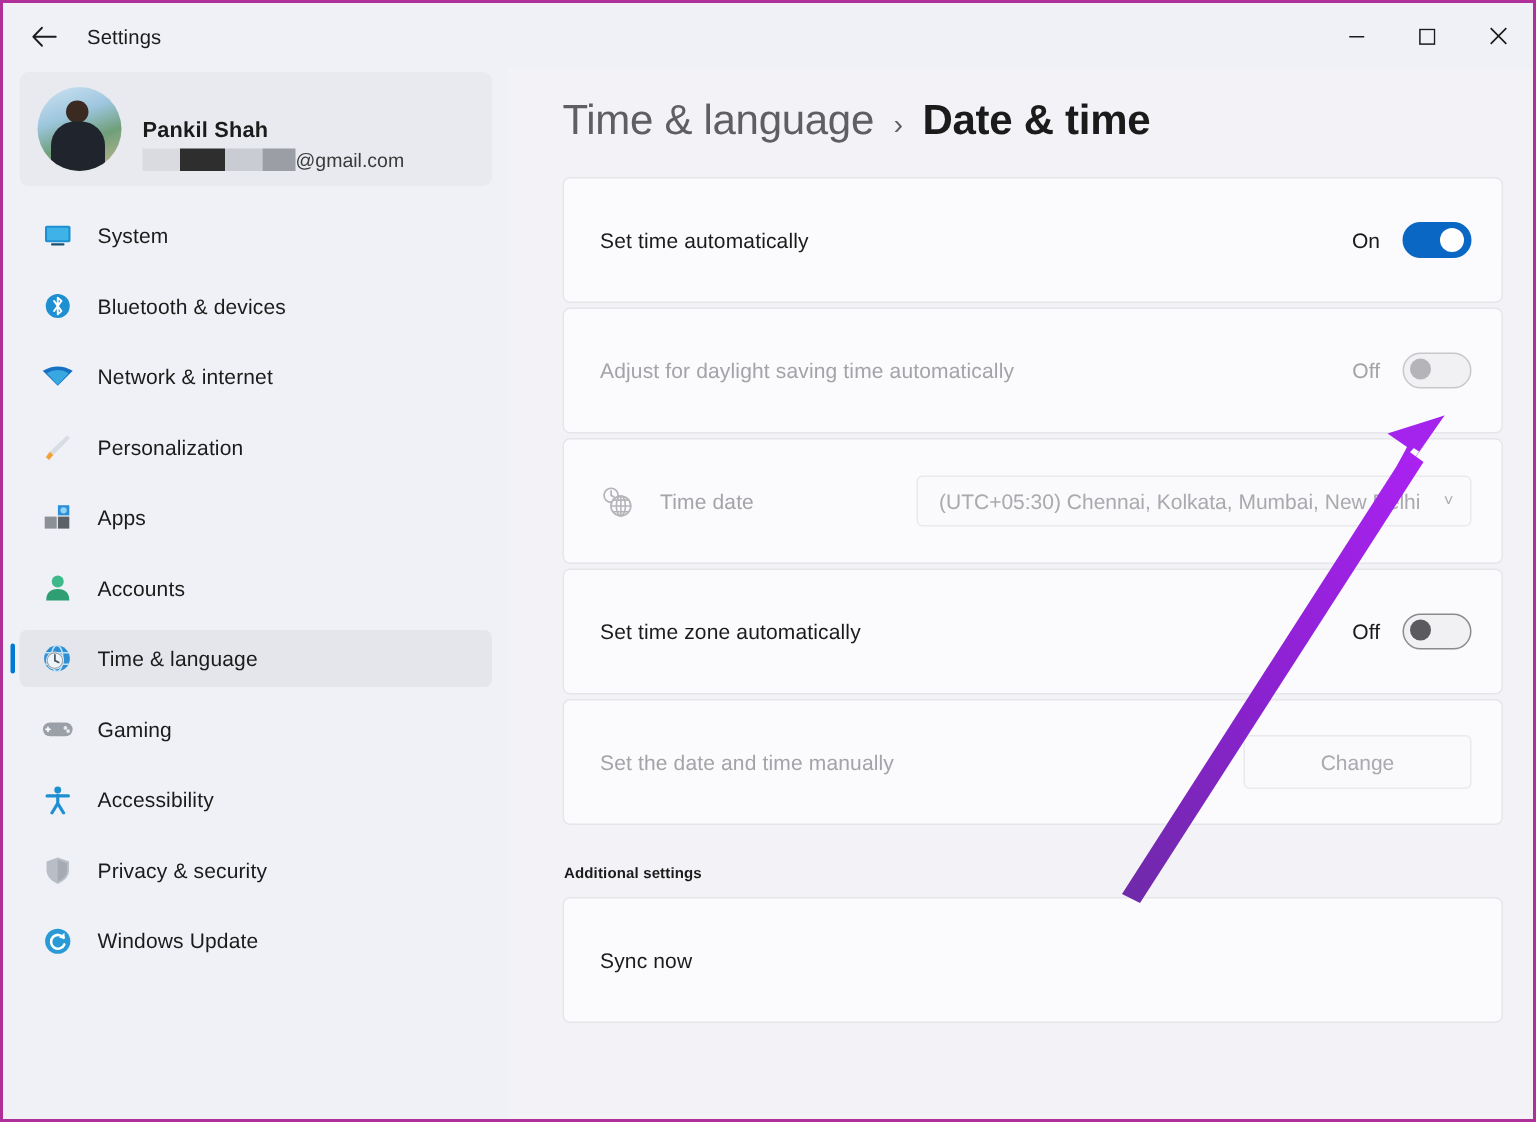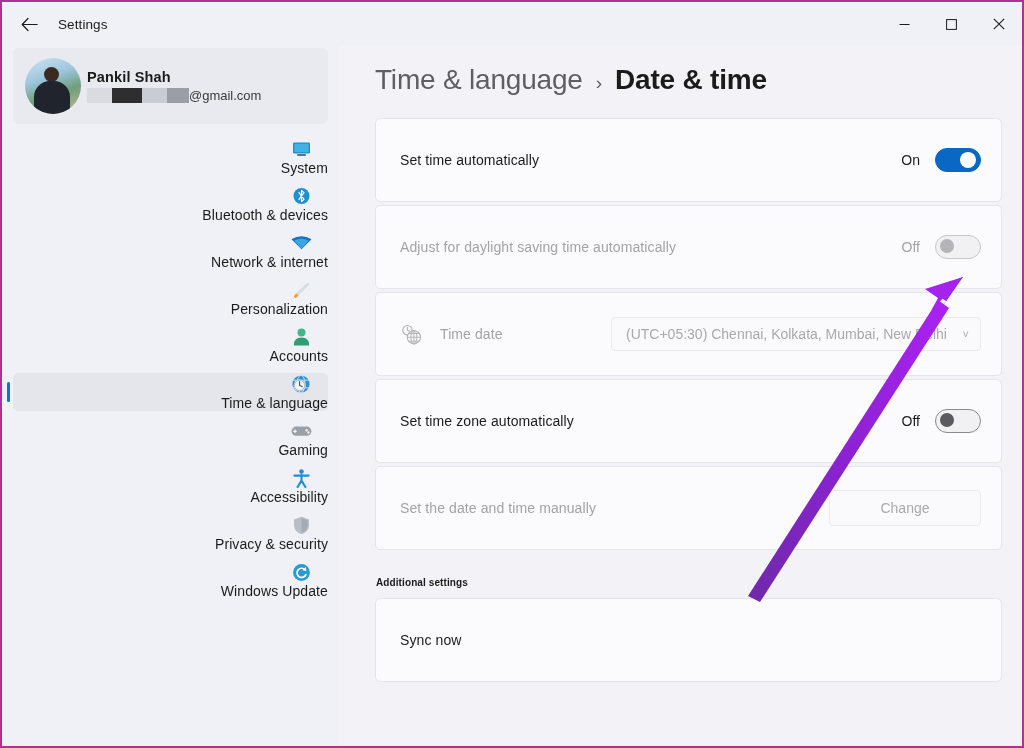--- a/index.html
+++ b/index.html
@@ -65,22 +65,22 @@
   #sidebar {
     width: 337px;
     flex: 0 0 337px;
     background: #eff1f6;
     padding: 0 11px;
     overflow: hidden;
   }
 
   #profile {
     display: flex;
-    align-items: center;
-    gap: 6px;
+    align-items: flex-end;
+    gap: 14px;
     padding: 10px 12px;
     height: 76px;
     border-radius: 6px;
     background: #e8eaf0;
     cursor: pointer;
     margin-top: 2px;
   }
   #avatar {
     width: 56px; height: 56px;
     border-radius: 50%;
@@ -143,28 +143,27 @@
     background: transparent;
     font-family: "Liberation Sans", sans-serif;
     font-size: 13.5px;
     color: #1b1b1b;
   }
   #search-input::placeholder { color: #5c5c61; }
 
   #navlist { margin-top: 14px; }
   .nav-item {
     display: flex;
-    align-items: flex-end;
+    align-items: center;
     height: 38px;
     padding-left: 14px;
     border-radius: 5px;
     cursor: pointer;
     position: relative;
     margin-bottom: 9px;
-    flex-direction: column;
   }
   .nav-item.selected { background: #e4e6ec; }
   .nav-item.selected .sel-bar {
     position: absolute;
     left: -6px; top: 9px;
     width: 3px; height: 20px;
     border-radius: 2px;
     background: #0078d4;
   }
   .nav-icon {
@@ -422,20 +421,31 @@
         <div class="nav-item">
           <span class="nav-icon">
             <svg width="19" height="19" viewBox="0 0 19 19">
               <path d="M15.8 1.2 L17.6 3.2 L6.6 14.4 L4.2 12.2 Z" fill="#d8dde4"></path>
               <path d="M4.2 12.2 L6.6 14.4 L3.6 17.6 L1.6 15.6 Z" fill="#f0a13a"></path>
             </svg>
           </span>
           <span class="nav-label">Personalization</span>
         </div>
 
+        <div class="nav-item">
+          <span class="nav-icon">
+            <svg width="18" height="18" viewBox="0 0 18 18">
+              <rect x="0.8" y="8.4" width="8" height="8" fill="#8b8f96"></rect>
+              <rect x="9.6" y="8.4" width="7.6" height="8" fill="#5c6067"></rect>
+              <rect x="9.6" y="0.8" width="7.6" height="6.8" fill="#2f8fd8"></rect>
+              <circle cx="13.4" cy="4.2" r="2.1" fill="#8fd3f5"></circle>
+            </svg>
+          </span>
+          <span class="nav-label">Apps</span>
+        </div>
 
         <div class="nav-item">
           <span class="nav-icon">
             <svg width="17" height="18" viewBox="0 0 17 18">
               <circle cx="8.5" cy="4.6" r="4" fill="#3fb98a"></circle>
               <path d="M0.8 17.4 Q0.8 9.6 8.5 9.6 Q16.2 9.6 16.2 17.4 Z" fill="#2f9e72"></path>
             </svg>
           </span>
           <span class="nav-label">Accounts</span>
         </div>

